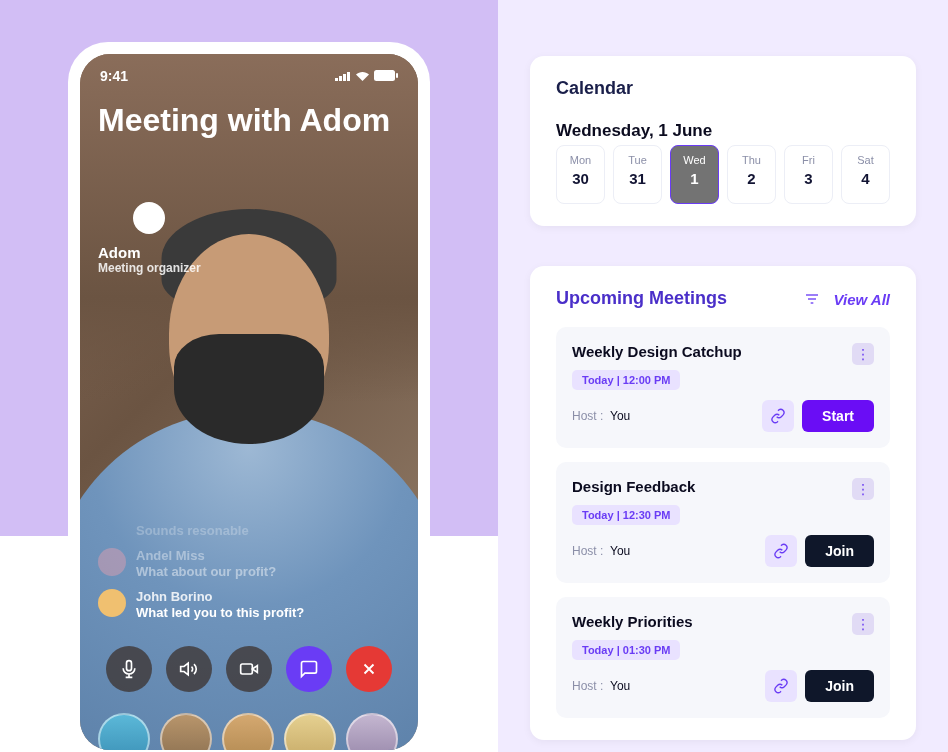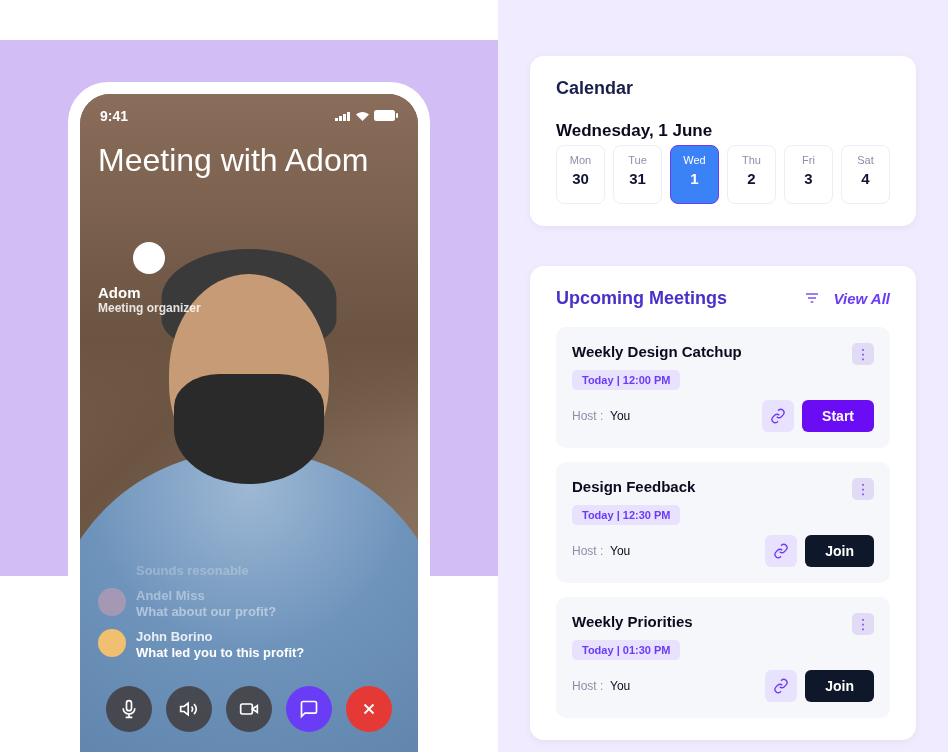--- a/index.html
+++ b/index.html
@@ -10,21 +10,20 @@
   font-family: -apple-system, BlinkMacSystemFont, "Segoe UI", Helvetica, Arial, sans-serif;
 }
 .left-panel {
   width: 498px;
   height: 536px;
   background: #d2bef5;
   display: flex;
   align-items: flex-start;
   justify-content: center;
   padding-top: 42px;
-  margin-top: 40px;
 }
 .phone {
   width: 362px;
   height: 720px;
   background: #fff;
   border-radius: 40px;
   padding: 12px;
   position: relative;
   overflow: hidden;
 }
@@ -94,21 +93,21 @@
   z-index: 10;
 }
 .status-icons { display: flex; gap: 4px; align-items: center; }
 .meeting-title {
   position: absolute;
   top: 48px;
   left: 18px;
   right: 18px;
   color: #fff;
   font-size: 32px;
-  font-weight: 400;
+  font-weight: 700;
   line-height: 1.15;
   z-index: 10;
 }
 .organizer {
   position: absolute;
   top: 148px;
   left: 18px;
   display: flex;
   align-items: center;
   gap: 10px;
@@ -213,28 +212,28 @@
 .days { display: flex; gap: 8px; }
 .day {
   flex: 1;
   background: #fff;
   border: 1px solid #eceef6;
   border-radius: 8px;
   text-align: center;
   padding: 8px 0 16px;
   cursor: pointer;
 }
-.day.active { background: #3b82f6; border-color: #6a3cf5; }
+.day.active { background: #737373; border-color: #6a3cf5; }
 .day-label { font-size: 11px; color: #8b8fa8; margin-bottom: 4px; }
 .day-num { font-size: 15px; color: #121433; font-weight: 600; }
 .day.active .day-label, .day.active .day-num { color: #fff; }
 
 .upcoming-header {
   display: flex;
-  align-items: flex-start;
+  align-items: flex-end;
   justify-content: space-between;
   margin-bottom: 18px;
   gap: 15px;
 }
 .upcoming-title { color: #4a2fc9; font-size: 18px; font-weight: 600; }
 .upcoming-actions { display: flex; align-items: center; gap: 12px; }
 .filter-icon {
   width: 20px; height: 20px; display: flex; align-items: center; justify-content: center;
   color: #6a3cf5; cursor: pointer;
 }

